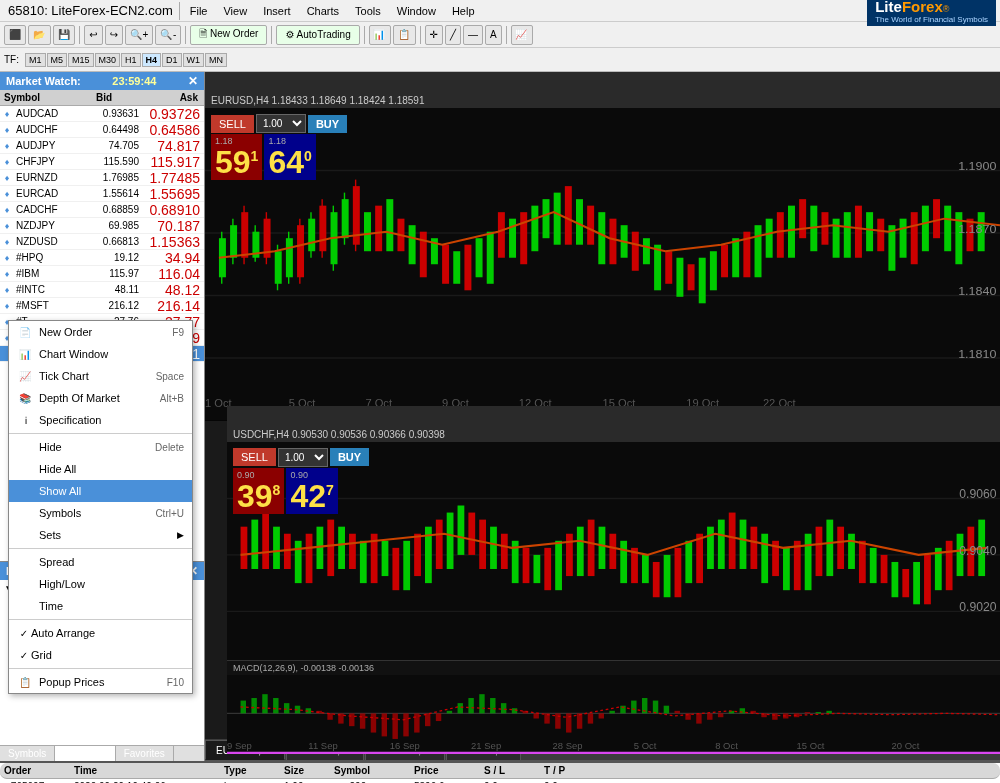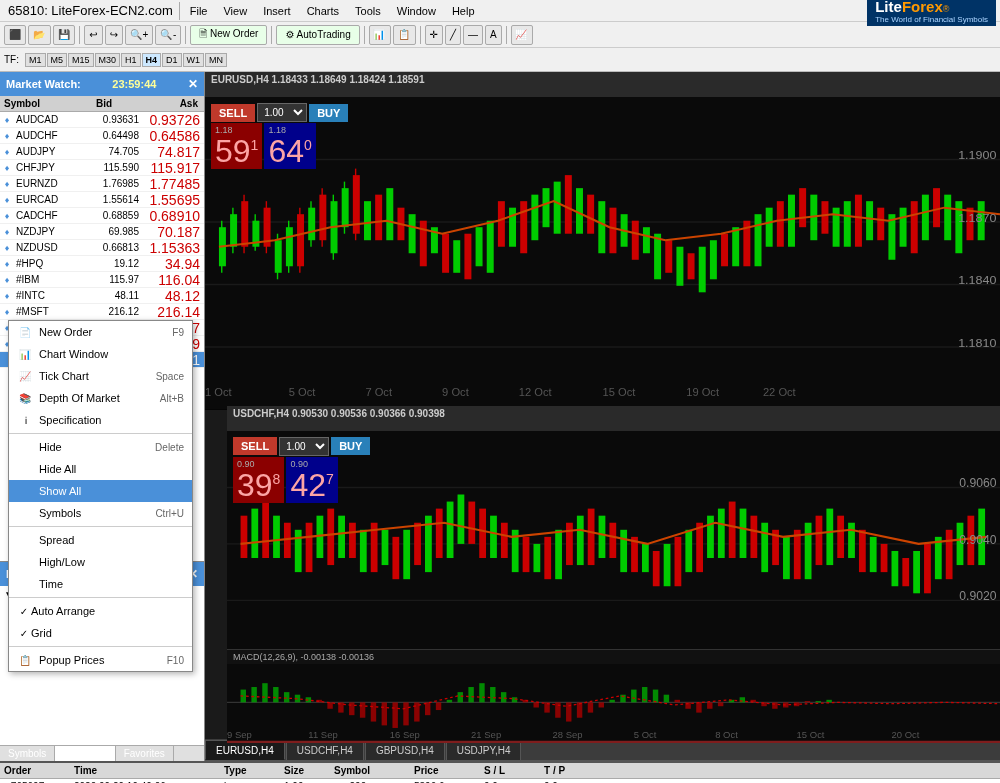--- a/index.html
+++ b/index.html
@@ -21,21 +21,21 @@
     .title-bar-text { font-size: 13px; color: #000; padding: 0 4px; }
 
     
     .main-layout { display: flex; height: calc(783px - 22px - 26px - 24px - 22px); }
 
     
     .left-panel { width: 205px; display: flex; flex-direction: column; background: #fff; border-right: 1px solid #888; }
 
     
     .market-watch { flex: 1; display: flex; flex-direction: column; overflow: hidden; }
-    .panel-title-bar { background: #4a90d9; color: #fff; font-size: 11px; font-weight: bold; padding: 2px 6px; display: flex; align-items: center; justify-content: space-between; height: 24px; }
+    .panel-title-bar { background: #4a90d9; color: #fff; font-size: 11px; font-weight: bold; padding: 2px 6px; display: flex; align-items: center; justify-content: space-between; height: 18px; }
     .panel-title-bar .close-btn { cursor: pointer; font-size: 12px; }
     .mw-header { display: flex; background: #d0d0d0; border-bottom: 1px solid #aaa; }
     .mw-col { font-size: 10px; font-weight: bold; color: #000; padding: 2px 4px; }
     .mw-col.symbol { flex: 1; }
     .mw-col.bid { width: 70px; text-align: center; }
     .mw-col.ask { width: 65px; text-align: right; padding-right: 6px; }
     .mw-rows { overflow-y: auto; flex: 1; }
     .mw-row { display: flex; align-items: center; height: 16px; border-bottom: 1px solid #f0f0f0; }
     .mw-row.selected { background: #4a90d9; color: #fff; }
     .mw-row.selected .bid-val { color: #fff; }
@@ -73,56 +73,56 @@
     .right-panel { flex: 1; display: flex; flex-direction: column; background: #1a1a1a; }
 
     
     .chart-tabs { display: flex; background: #3c3c3c; border-bottom: 1px solid #555; height: 22px; align-items: flex-end; }
     .chart-tab { padding: 2px 10px; font-size: 10px; color: #ccc; cursor: pointer; border: 1px solid #555; border-bottom: none; background: #2a2a2a; margin-right: 1px; height: 20px; display: flex; align-items: center; }
     .chart-tab.active { background: #1a1a1a; color: #fff; border-bottom: 1px solid #1a1a1a; }
 
     
     .charts-area { flex: 1; display: flex; flex-direction: column; }
     .chart-container { flex: 1; position: relative; border-bottom: 1px solid #444; }
-    .chart-title-bar { background: #2a2a2a; padding: 2px 6px; font-size: 10px; color: #ccc; display: flex; align-items: flex-start; gap: 8px; height: 25px; font-weight: bold; }
+    .chart-title-bar { background: #2a2a2a; padding: 2px 6px; font-size: 10px; color: #ccc; display: flex; align-items: flex-end; gap: 8px; height: 36px; }
     .chart-inner { flex: 1; background: #000; position: relative; overflow: hidden; }
 
     
     .trade-panel { position: absolute; top: 6px; left: 6px; display: flex; align-items: center; gap: 2px; z-index: 10; }
-    .sell-btn { background: #c0392b; color: #fff; border: none; padding: 3px 8px; font-size: 11px; font-weight: bold; cursor: pointer; }
+    .sell-btn { background: #c0392b; color: #fff; border: none; padding: 3px 8px; font-size: 11px; font-weight: normal; cursor: pointer; }
     .buy-btn { background: #2980b9; color: #fff; border: none; padding: 3px 8px; font-size: 11px; font-weight: bold; cursor: pointer; }
     .lot-select { background: #333; color: #fff; border: 1px solid #666; font-size: 10px; padding: 2px; width: 50px; }
 
     
     .price-display { position: absolute; top: 26px; left: 6px; display: flex; gap: 2px; z-index: 10; }
     .price-sell { background: #8b0000; padding: 2px 4px; }
     .price-buy { background: #00008b; padding: 2px 4px; }
     .price-label { font-size: 9px; color: #aaa; }
-    .price-big { font-size: 32px; font-weight: normal; color: #fca5a5; line-height: 1; }
+    .price-big { font-size: 32px; font-weight: bold; color: #fde047; line-height: 1; }
     .price-sup { font-size: 14px; vertical-align: super; }
 
     
     .chart-svg { width: 100%; height: 100%; }
 
     
     .terminal { height: 115px; background: #fff; border-top: 2px solid #555; display: flex; flex-direction: column; }
-    .terminal-header { display: flex; background: #d8d8d8; border-bottom: 1px solid #aaa; }
+    .terminal-header { display: flex; background: #d8d8d8; border-bottom: 1px solid #aaa; border-radius: 7px; }
     .term-col { font-size: 10px; font-weight: bold; color: #000; padding: 2px 4px; }
     .terminal-rows { flex: 1; overflow-y: auto; }
     .term-row { display: flex; height: 16px; align-items: center; border-bottom: 1px solid #f0f0f0; }
     .term-cell { font-size: 10px; color: #000; padding: 1px 4px; overflow: hidden; white-space: nowrap; }
 
     
     .logo-container { background: #003366; padding: 2px 8px; display: flex; align-items: center; }
     .logo-sub { color: #aad4ff; font-size: 8px; }
 
     .timeframe-btns { display: flex; gap: 1px; }
     .tf-btn { background: #e0e0e0; border: 1px solid #aaa; font-size: 9px; padding: 1px 3px; cursor: pointer; color: #000; }
 
-    .macd-area { height: 80px; background: #7f1d1d; border-top: 1px solid #333; position: relative; }
+    .macd-area { height: 80px; background: #d946ef; border-top: 1px solid #333; position: relative; }
 
     
     .tc-order { width: 70px; }
     .tc-time { width: 150px; }
     .tc-type { width: 60px; }
     .tc-size { width: 50px; }
     .tc-symbol { width: 80px; }
     .tc-price { width: 70px; }
     .tc-sl { width: 60px; }
     .tc-tp { width: 60px; }
@@ -758,20 +758,25 @@
   <div class="ctx-item active">
     <span class="ctx-icon"></span>
     <span class="ctx-label">Show All</span>
     <span class="shortcut"></span>
   </div>
   <div class="ctx-item">
     <span class="ctx-icon"></span>
     <span class="ctx-label">Symbols</span>
     <span class="shortcut">Ctrl+U</span>
   </div>
+  <div class="ctx-item">
+    <span class="ctx-icon"></span>
+    <span class="ctx-label">Sets</span>
+    <span class="ctx-arrow">▶</span>
+  </div>
   <div class="ctx-sep"></div>
   <div class="ctx-item">
     <span class="ctx-icon"></span>
     <span class="ctx-label">Spread</span>
   </div>
   <div class="ctx-item">
     <span class="ctx-icon"></span>
     <span class="ctx-label">High/Low</span>
   </div>
   <div class="ctx-item">

